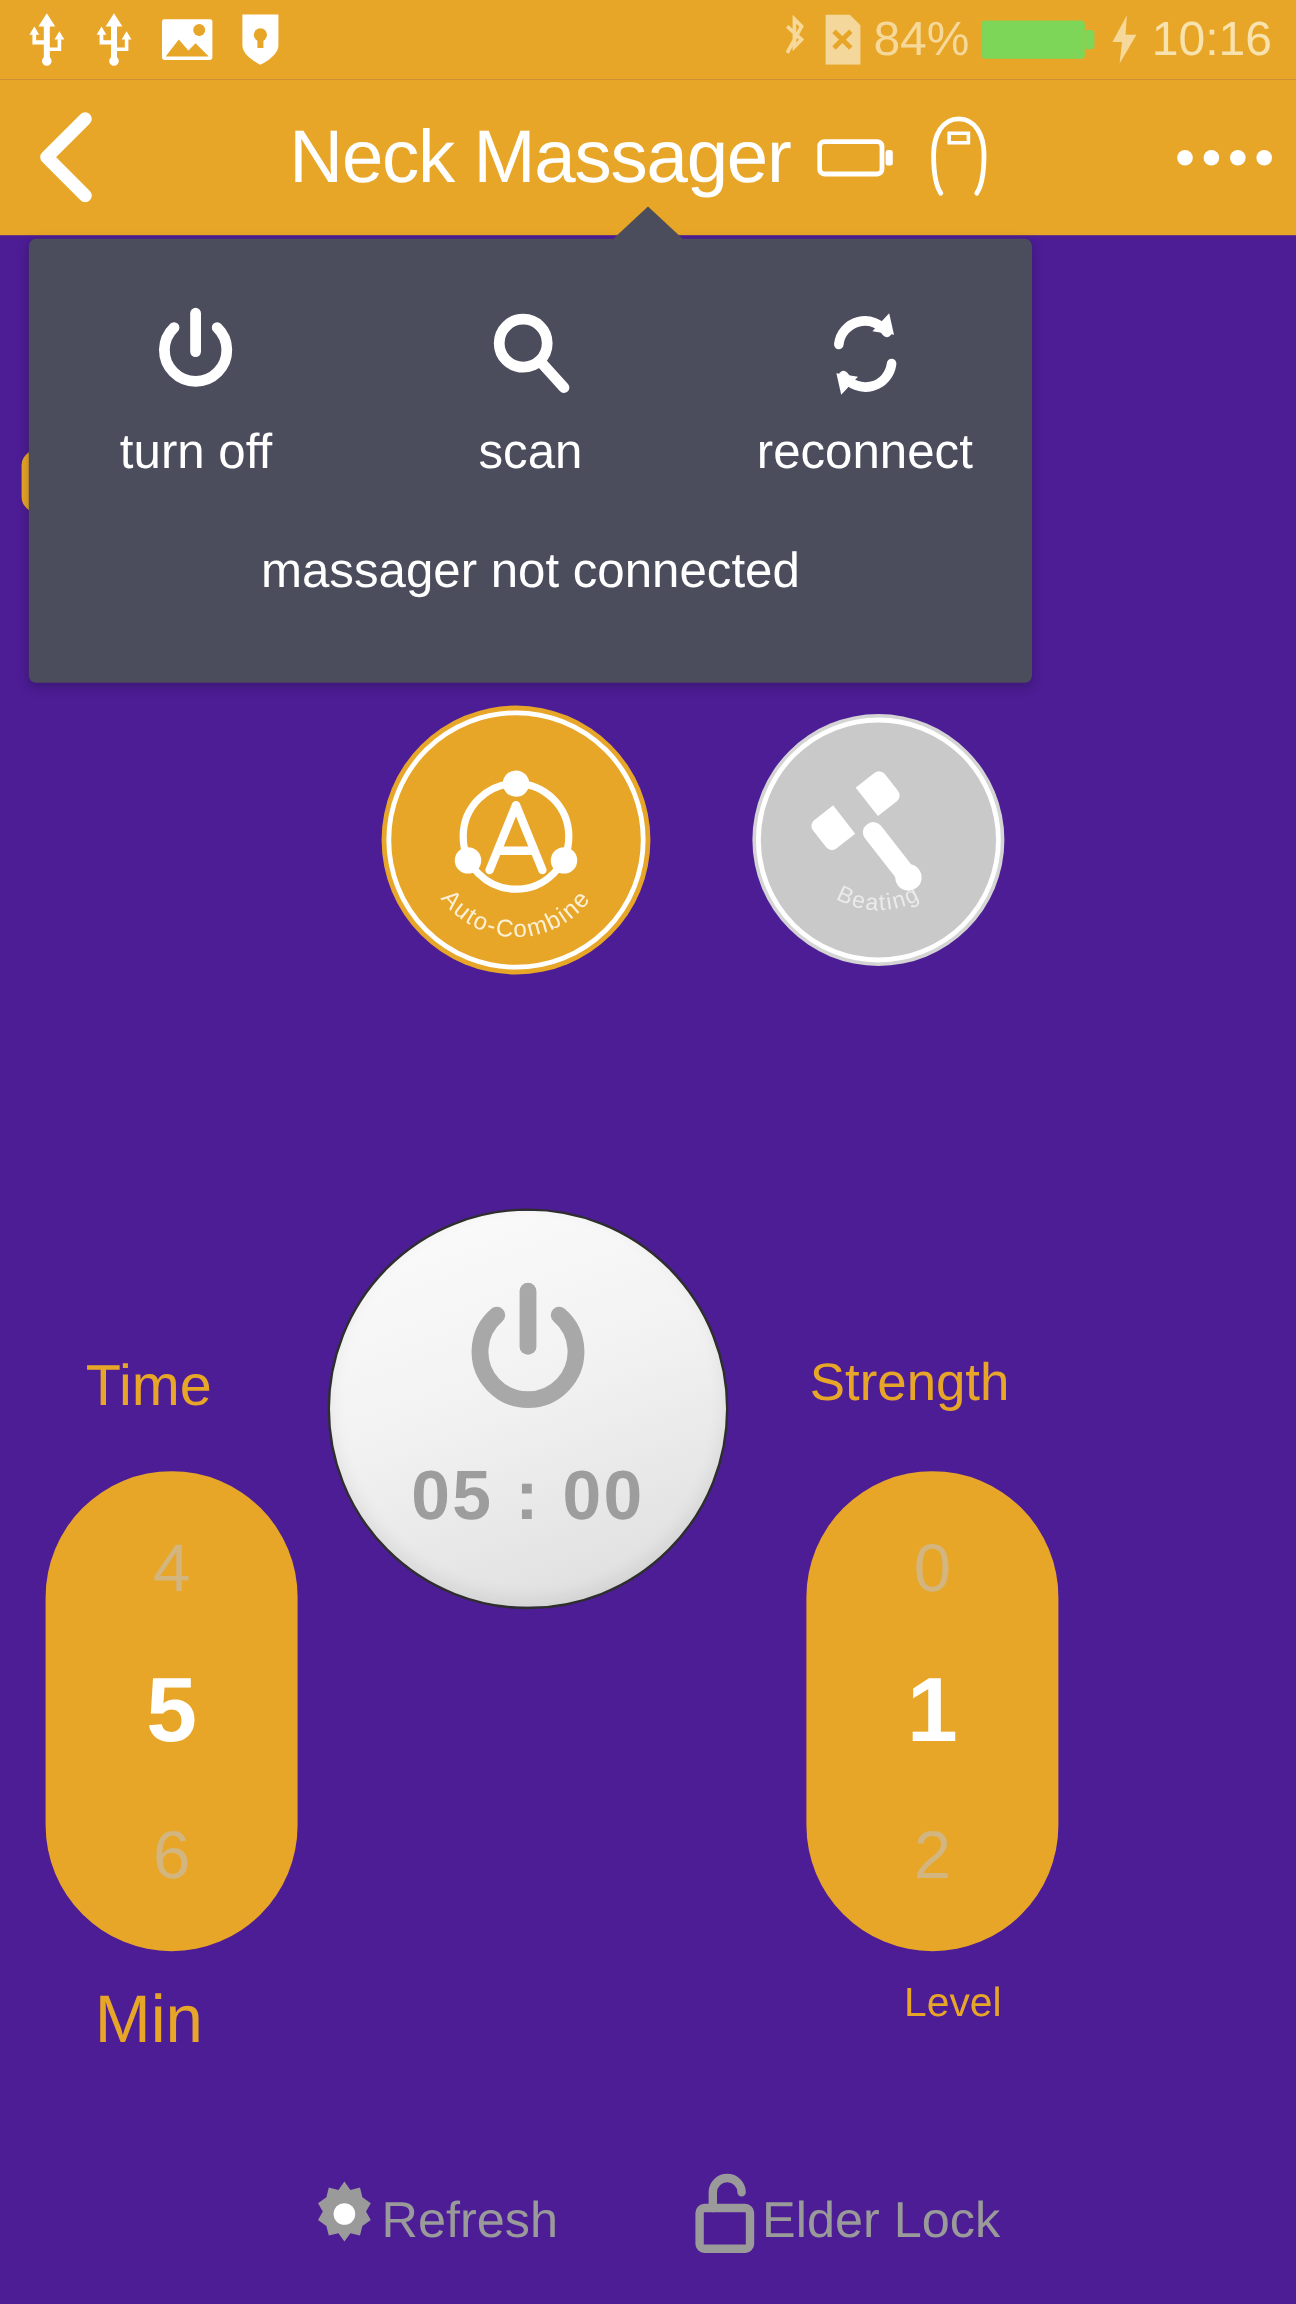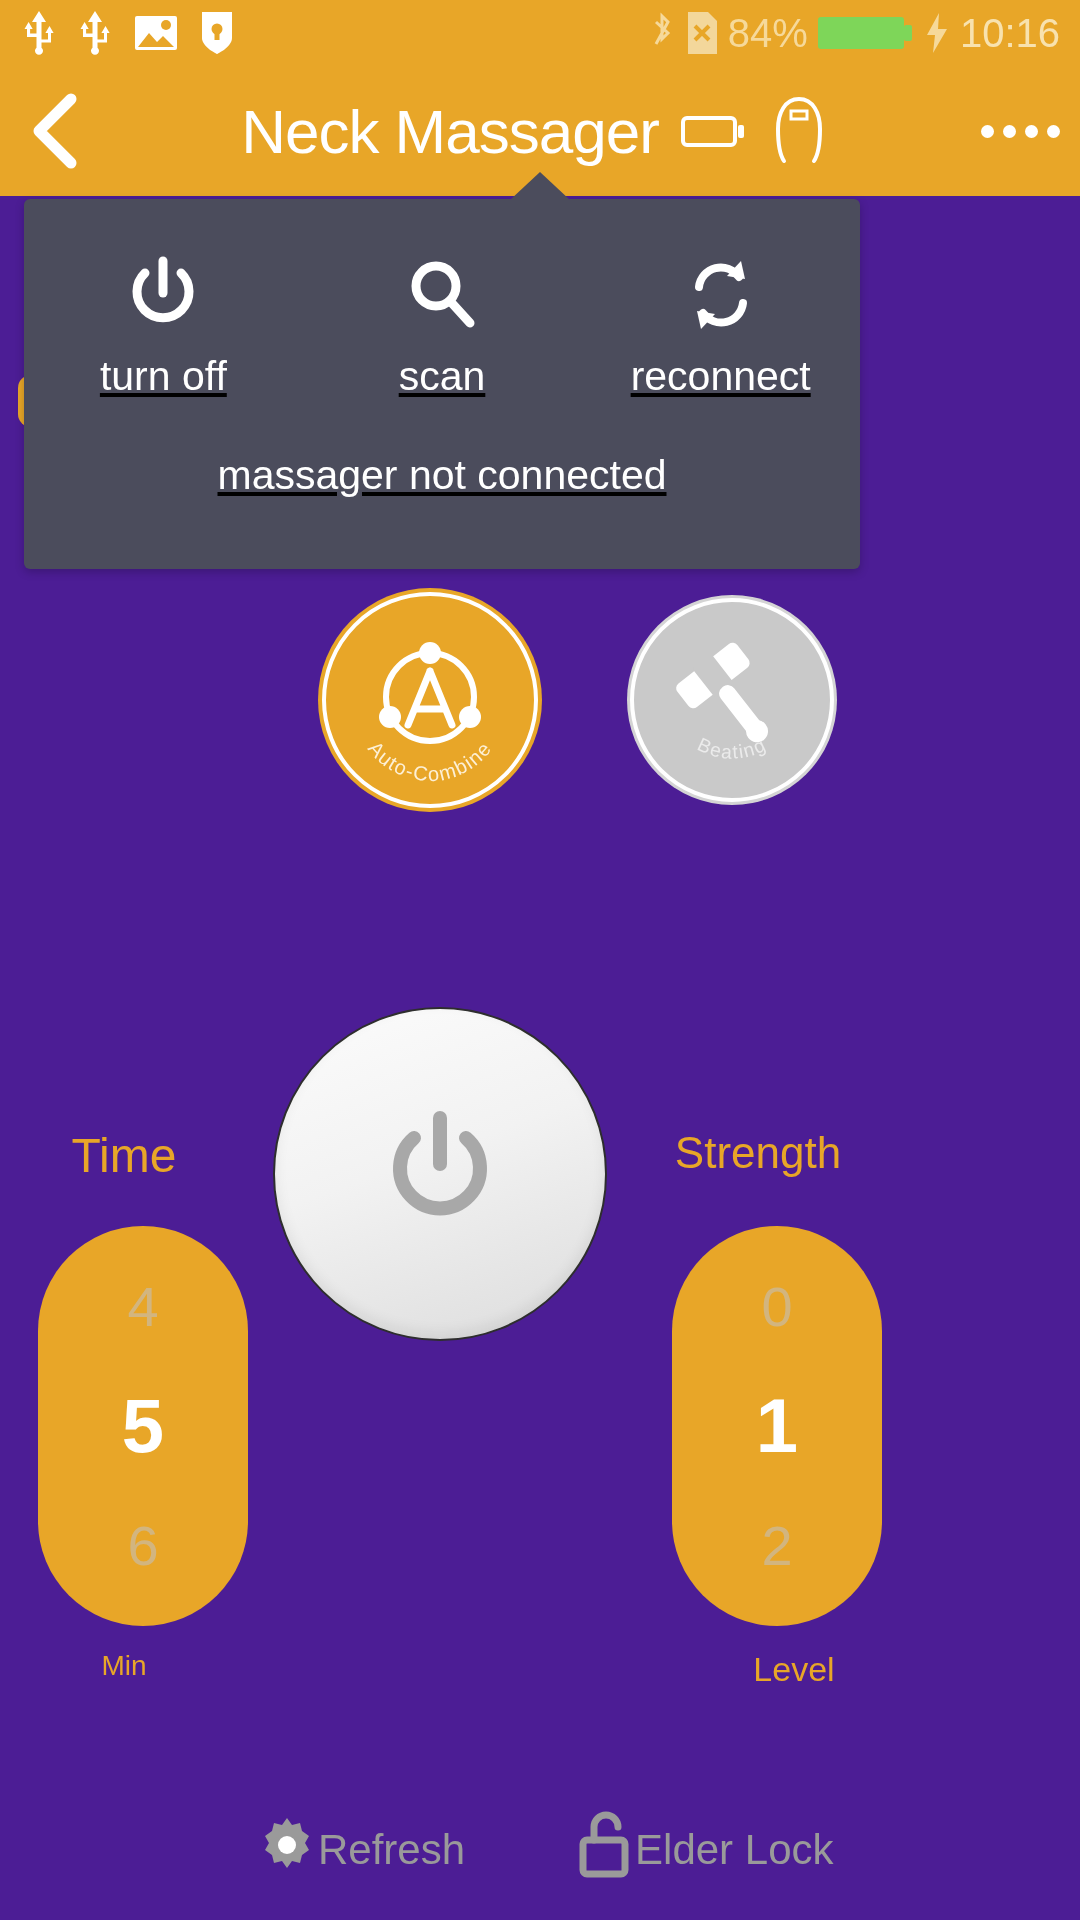--- a/index.html
+++ b/index.html
@@ -37,21 +37,20 @@
   
   .panel-arrow {
     position:absolute; top:172px; left:50%; transform:translateX(-50%);
     width:0; height:0; border-left:30px solid transparent;
     border-right:30px solid transparent; border-bottom:28px solid #4b4c5c; z-index:6;
   }
   .panel {
     position:absolute; top:199px; left:24px; width:836px; height:370px;
     background:#4b4c5c; border-radius:6px; z-index:5;
     box-shadow:0 3px 10px rgba(0,0,0,.22);
-    text-decoration:underline;
   }
   .panel-actions { display:flex; padding-top:54px; }
   .pa { flex:1; display:flex; flex-direction:column; align-items:center; cursor:pointer; }
   .pa-ico { height:84px; display:flex; align-items:center; justify-content:center; }
   .pa-label { color:#fff; font-size:41px; margin-top:16px; }
   .panel-status { text-align:center; color:#fff; font-size:41px; margin-top:52px; }
 
   
   .peek {
     position:absolute; left:18px; top:375px; width:26px; height:52px;
@@ -75,21 +74,21 @@
   .lbl-time {
     position:absolute; left:40px; top:1128px; width:168px; text-align:center;
     color:#e8a628; font-size:48px;
   }
   .lbl-strength {
     position:absolute; left:672px; top:1128px; width:172px; text-align:center;
     color:#e8a628; font-size:44px;
   }
   .lbl-min {
     position:absolute; left:40px; top:1650px; width:168px; text-align:center;
-    color:#e8a628; font-size:28px;
+    color:#e8a628; font-size:56px;
   }
   .lbl-level {
     position:absolute; left:708px; top:1650px; width:172px; text-align:center;
     color:#e8a628; font-size:34px;
   }
   .picker {
     position:absolute; width:210px; height:400px; background:#e8a628;
     border-radius:105px; display:flex; flex-direction:column;
     align-items:center; justify-content:space-around; padding:26px 0; cursor:pointer;
   }
@@ -286,20 +285,21 @@
   </div>
   <div class="lbl-level">Level</div>
 
   <div class="power">
     <span class="power-ico">
       <svg width="128" height="128" viewBox="0 0 128 128">
         <path d="M38 32a40 40 0 1 0 52 0" stroke="#a8a8a8" stroke-width="14" fill="none" stroke-linecap="round"></path>
         <line x1="64" y1="12" x2="64" y2="58" stroke="#a8a8a8" stroke-width="14" stroke-linecap="round"></line>
       </svg>
     </span>
+    <span class="power-time">05 : 00</span>
   </div>
 
   <div class="bottombar">
     <div class="bb refresh">
       <svg width="62" height="62" viewBox="0 0 62 62">
         <path fill="#9a9a9a" d="M31 4l5 7 8-2 2 8 7 5-4 7 4 7-7 5-2 8-8-2-5 7-5-7-8 2-2-8-7-5 4-7-4-7 7-5 2-8 8 2z"></path>
         <circle cx="31" cy="31" r="9" fill="#fff"></circle>
       </svg>
       <span class="bb-label">Refresh</span>
     </div>

